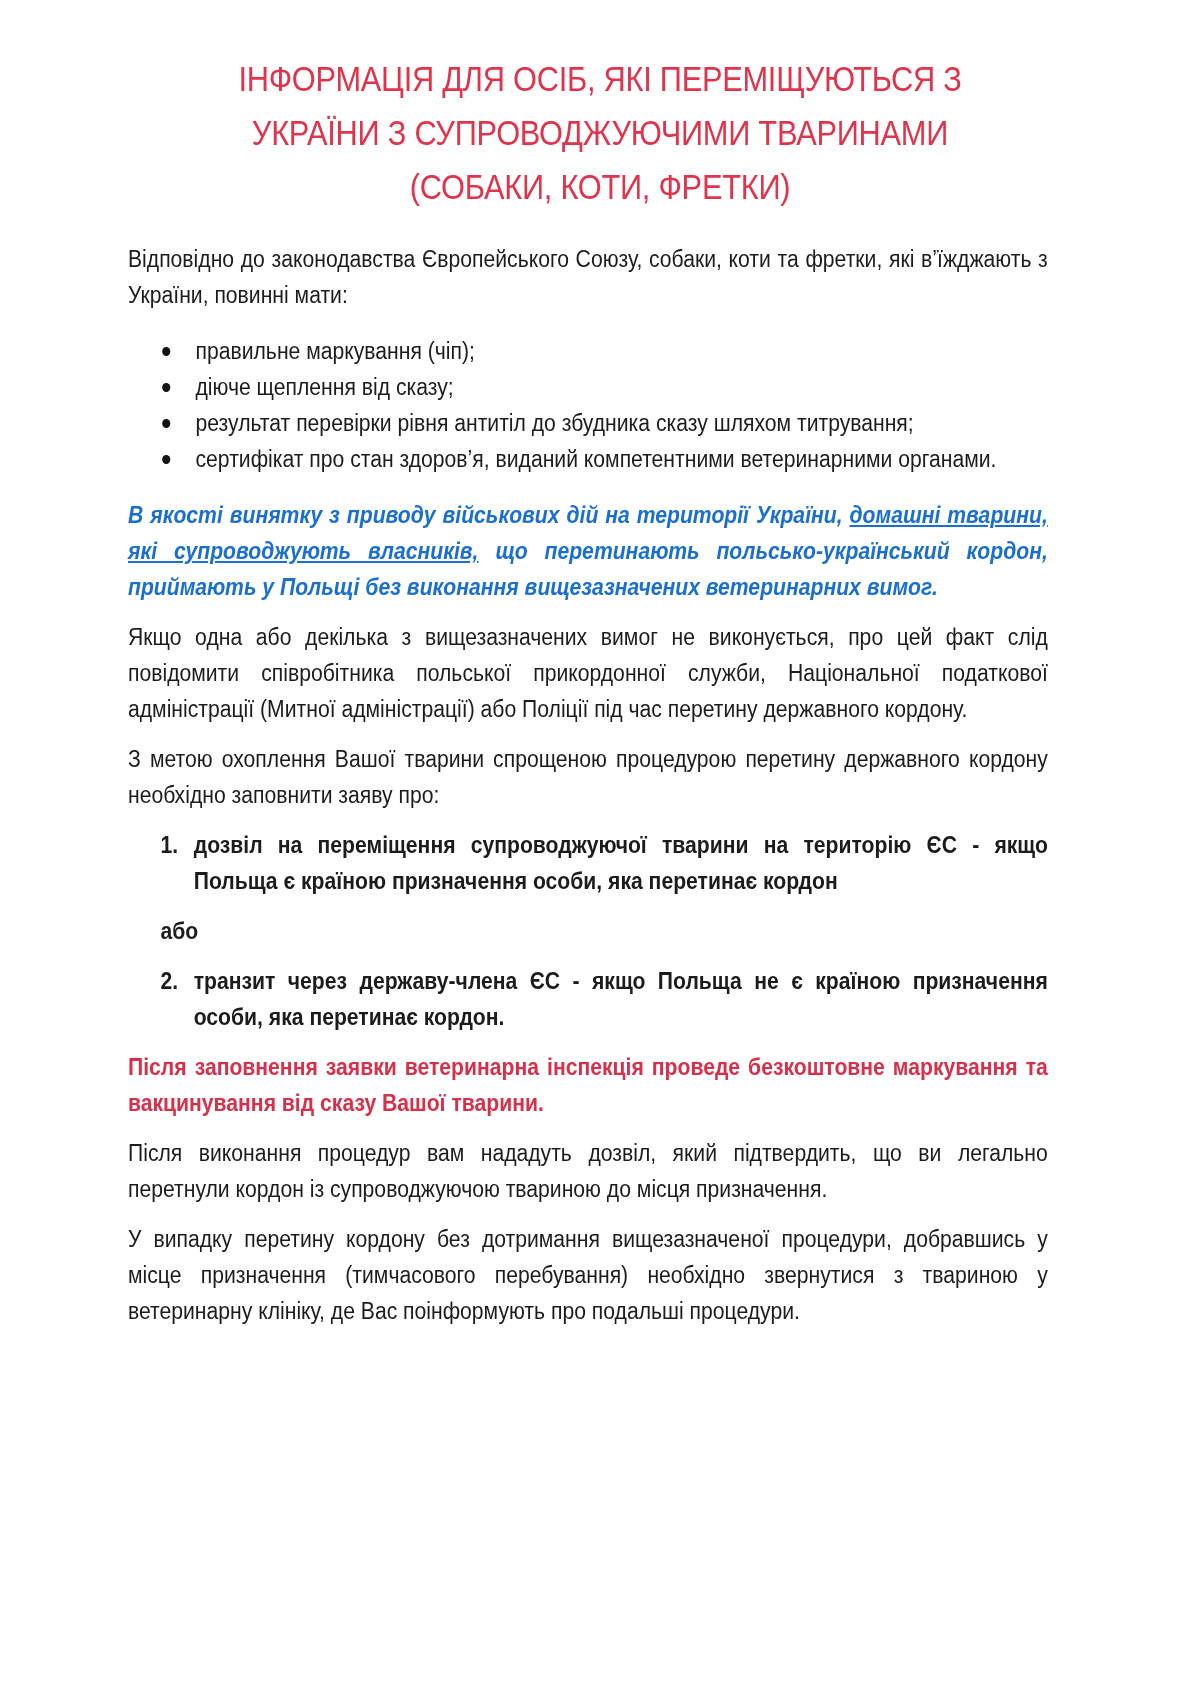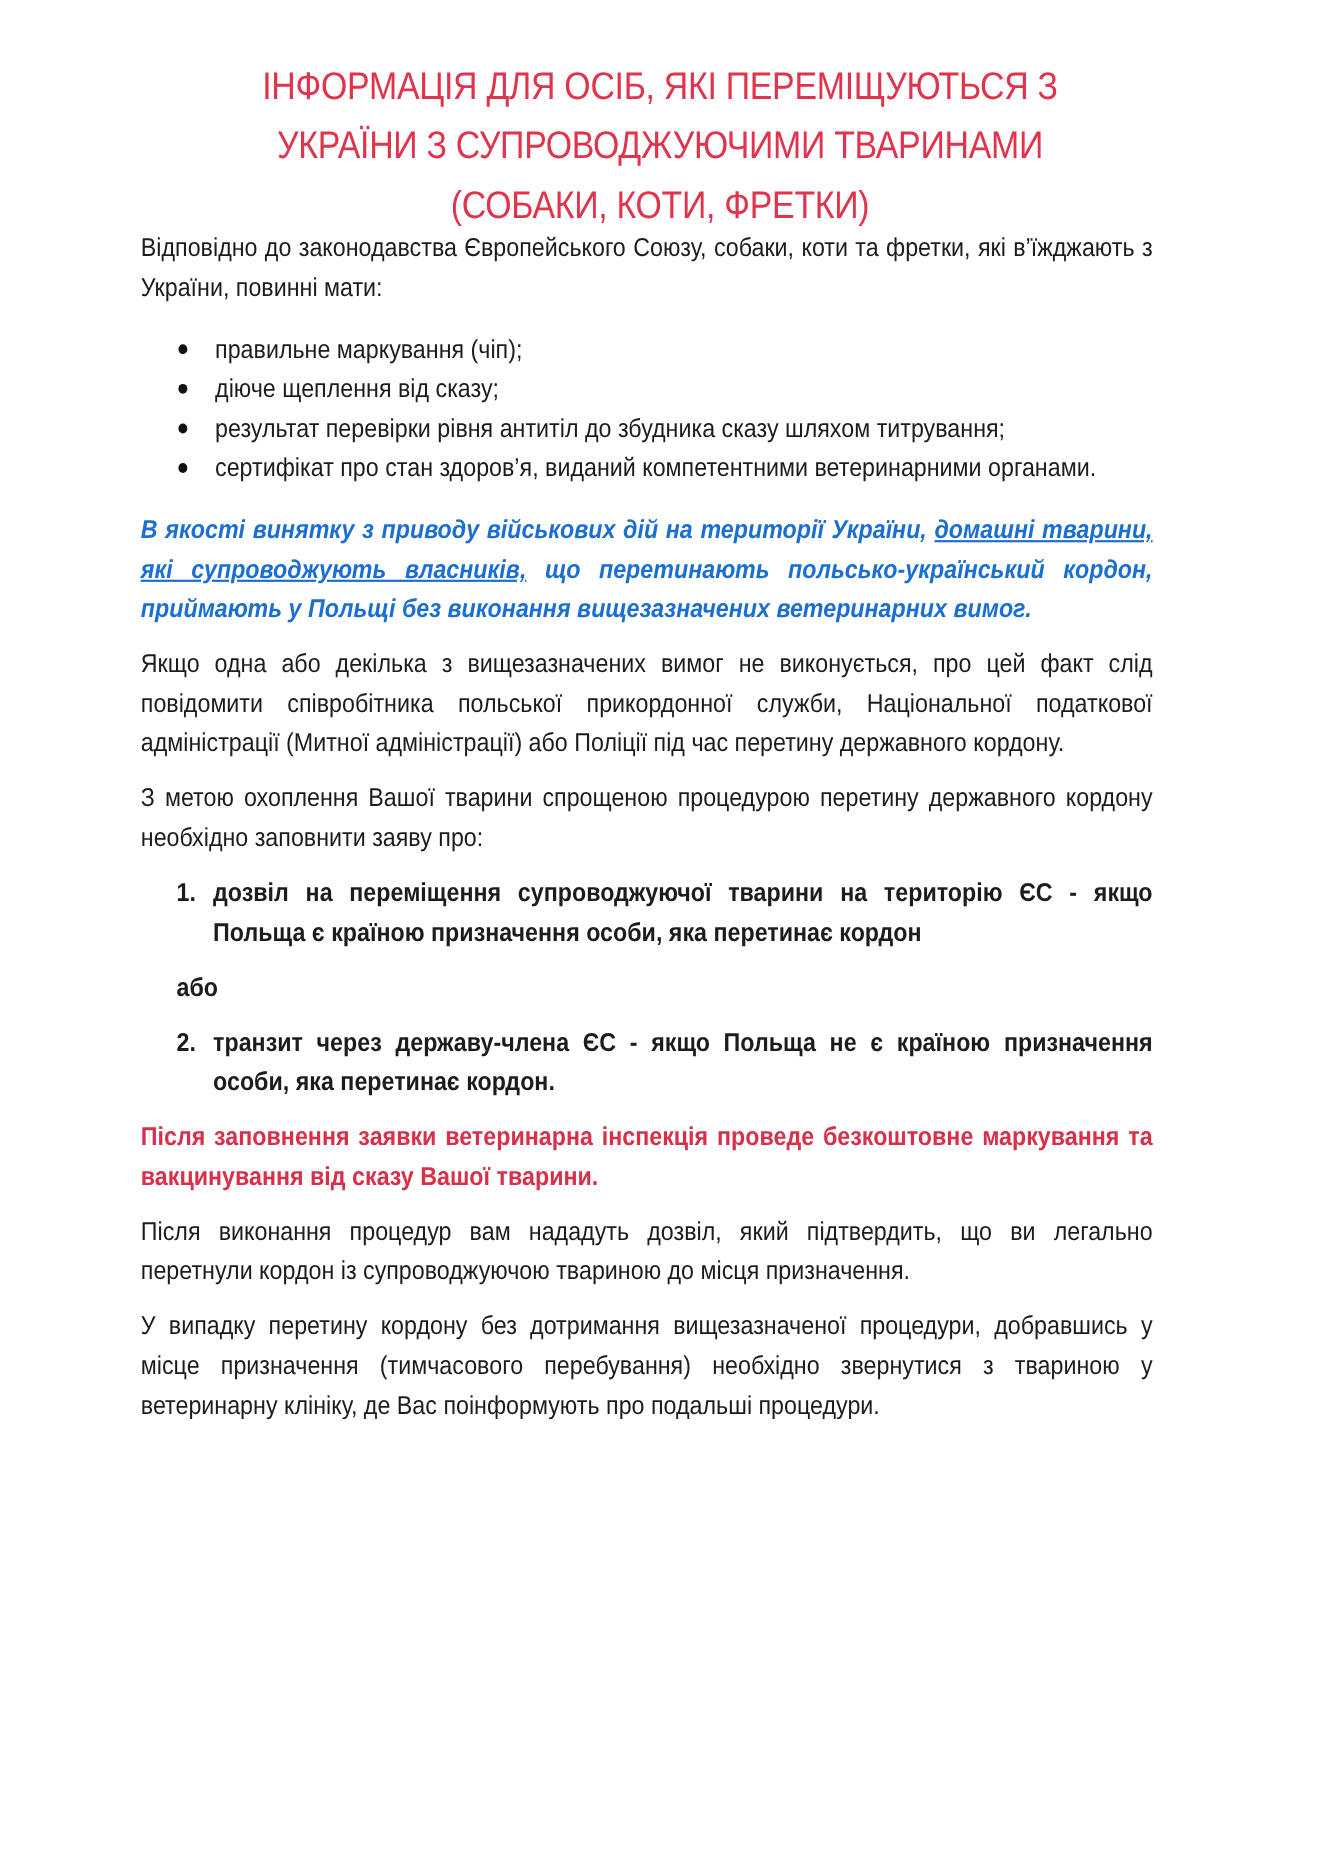--- a/index.html
+++ b/index.html
@@ -3,21 +3,21 @@
   <meta charset="utf-8">
   <style>
     html, body { margin: 0; padding: 0; background: #ffffff; }
     body { width: 1200px; height: 1697px; position: relative; overflow: hidden;
       font-family: "Liberation Sans", "DejaVu Sans", sans-serif; color: #1c1c1c; }
     .page { position: absolute; left: 0; top: 0; width: 1200px; height: 1697px; }
     .title { position: absolute; left: 150px; width: 900px; top: 52px; text-align: center;
       color: #e0334c; font-size: 35px; line-height: 54px; letter-spacing: -0.3px;
       font-family: "Liberation Sans", sans-serif; transform: scaleX(0.88); transform-origin: center; }
     .title div { white-space: nowrap; }
-    .content { position: absolute; left: 128px; width: 920px; top: 207px;
+    .content { position: absolute; left: 128px; width: 920px; top: 241px;
       font-size: 23.5px; line-height: 36px; }
     .content p { margin: 0; text-align: justify; text-align-last: left; }
     .narrow { transform: scaleX(0.9); transform-origin: left top; width: 1022px; }
     .intro { margin-bottom: 20px !important; }
     ul.bullets { list-style: none; margin: 0 0 20px 0; padding: 0; }
     ul.bullets li { position: relative; padding-left: 75px; text-align: justify; text-align-last: left; }
     ul.bullets li .dot { position: absolute; left: 38px; top: 14px; width: 9px; height: 9px;
       background: #111; border-radius: 50%; }
     .blue { color: #1a6fd0; font-style: italic; font-weight: bold; margin-bottom: 14px !important; }
     .blue .ul { text-decoration: underline; }

